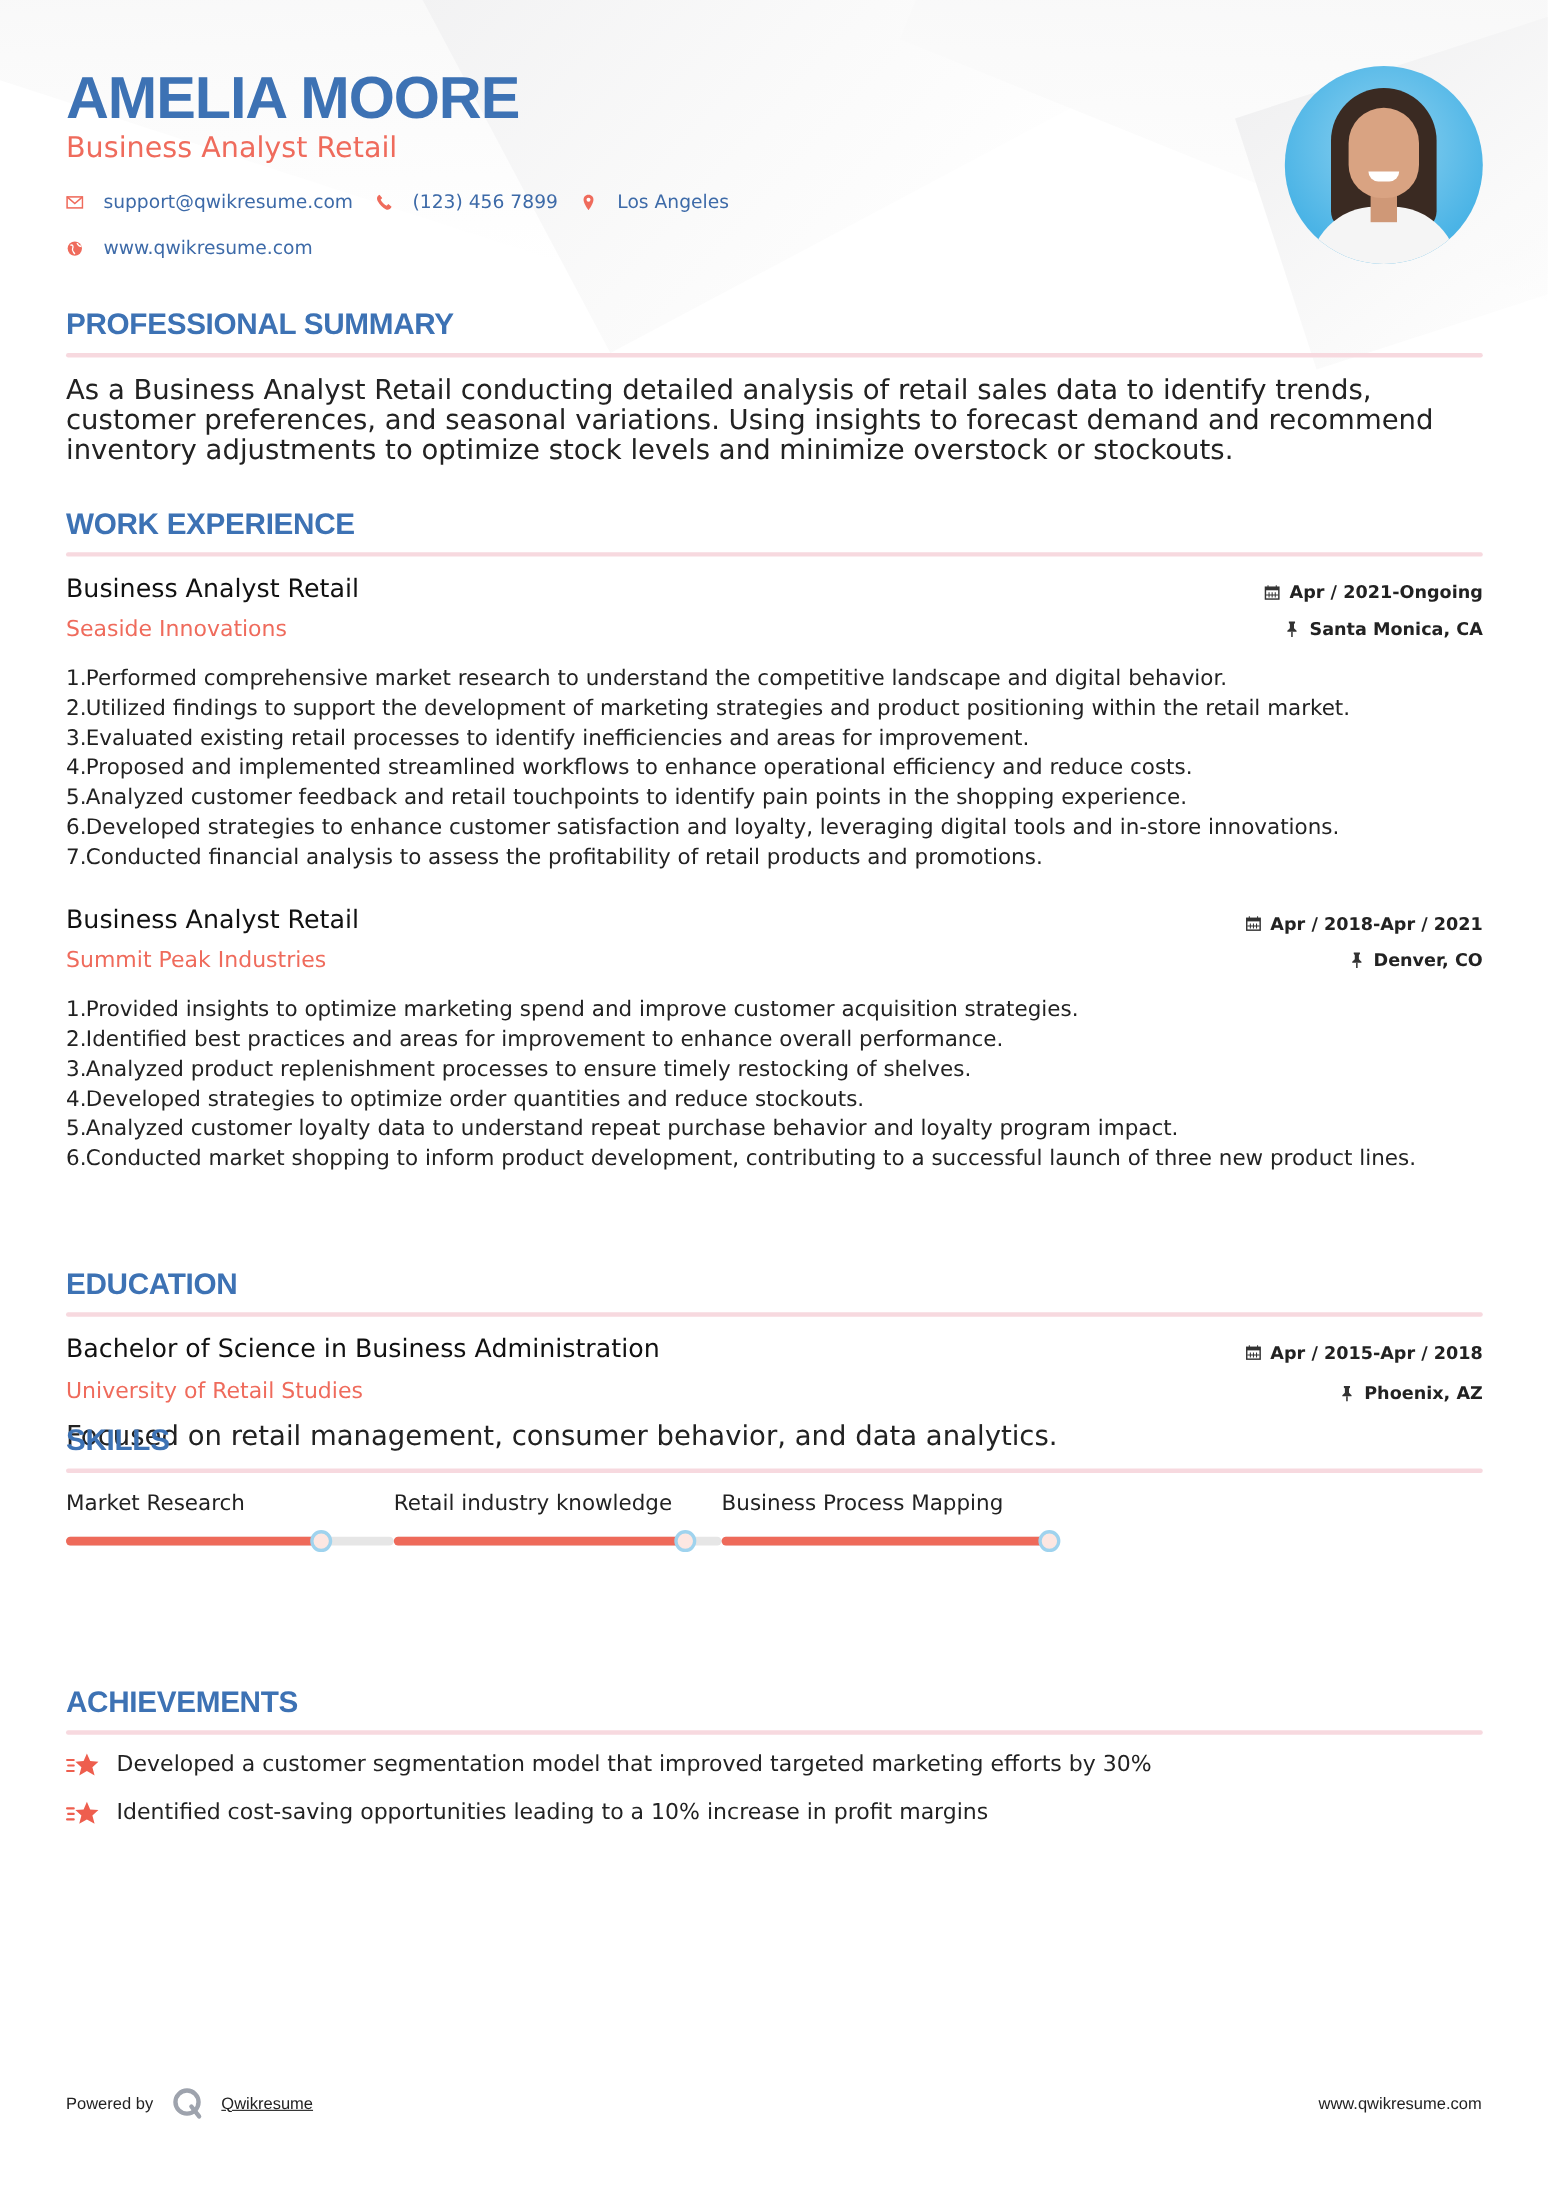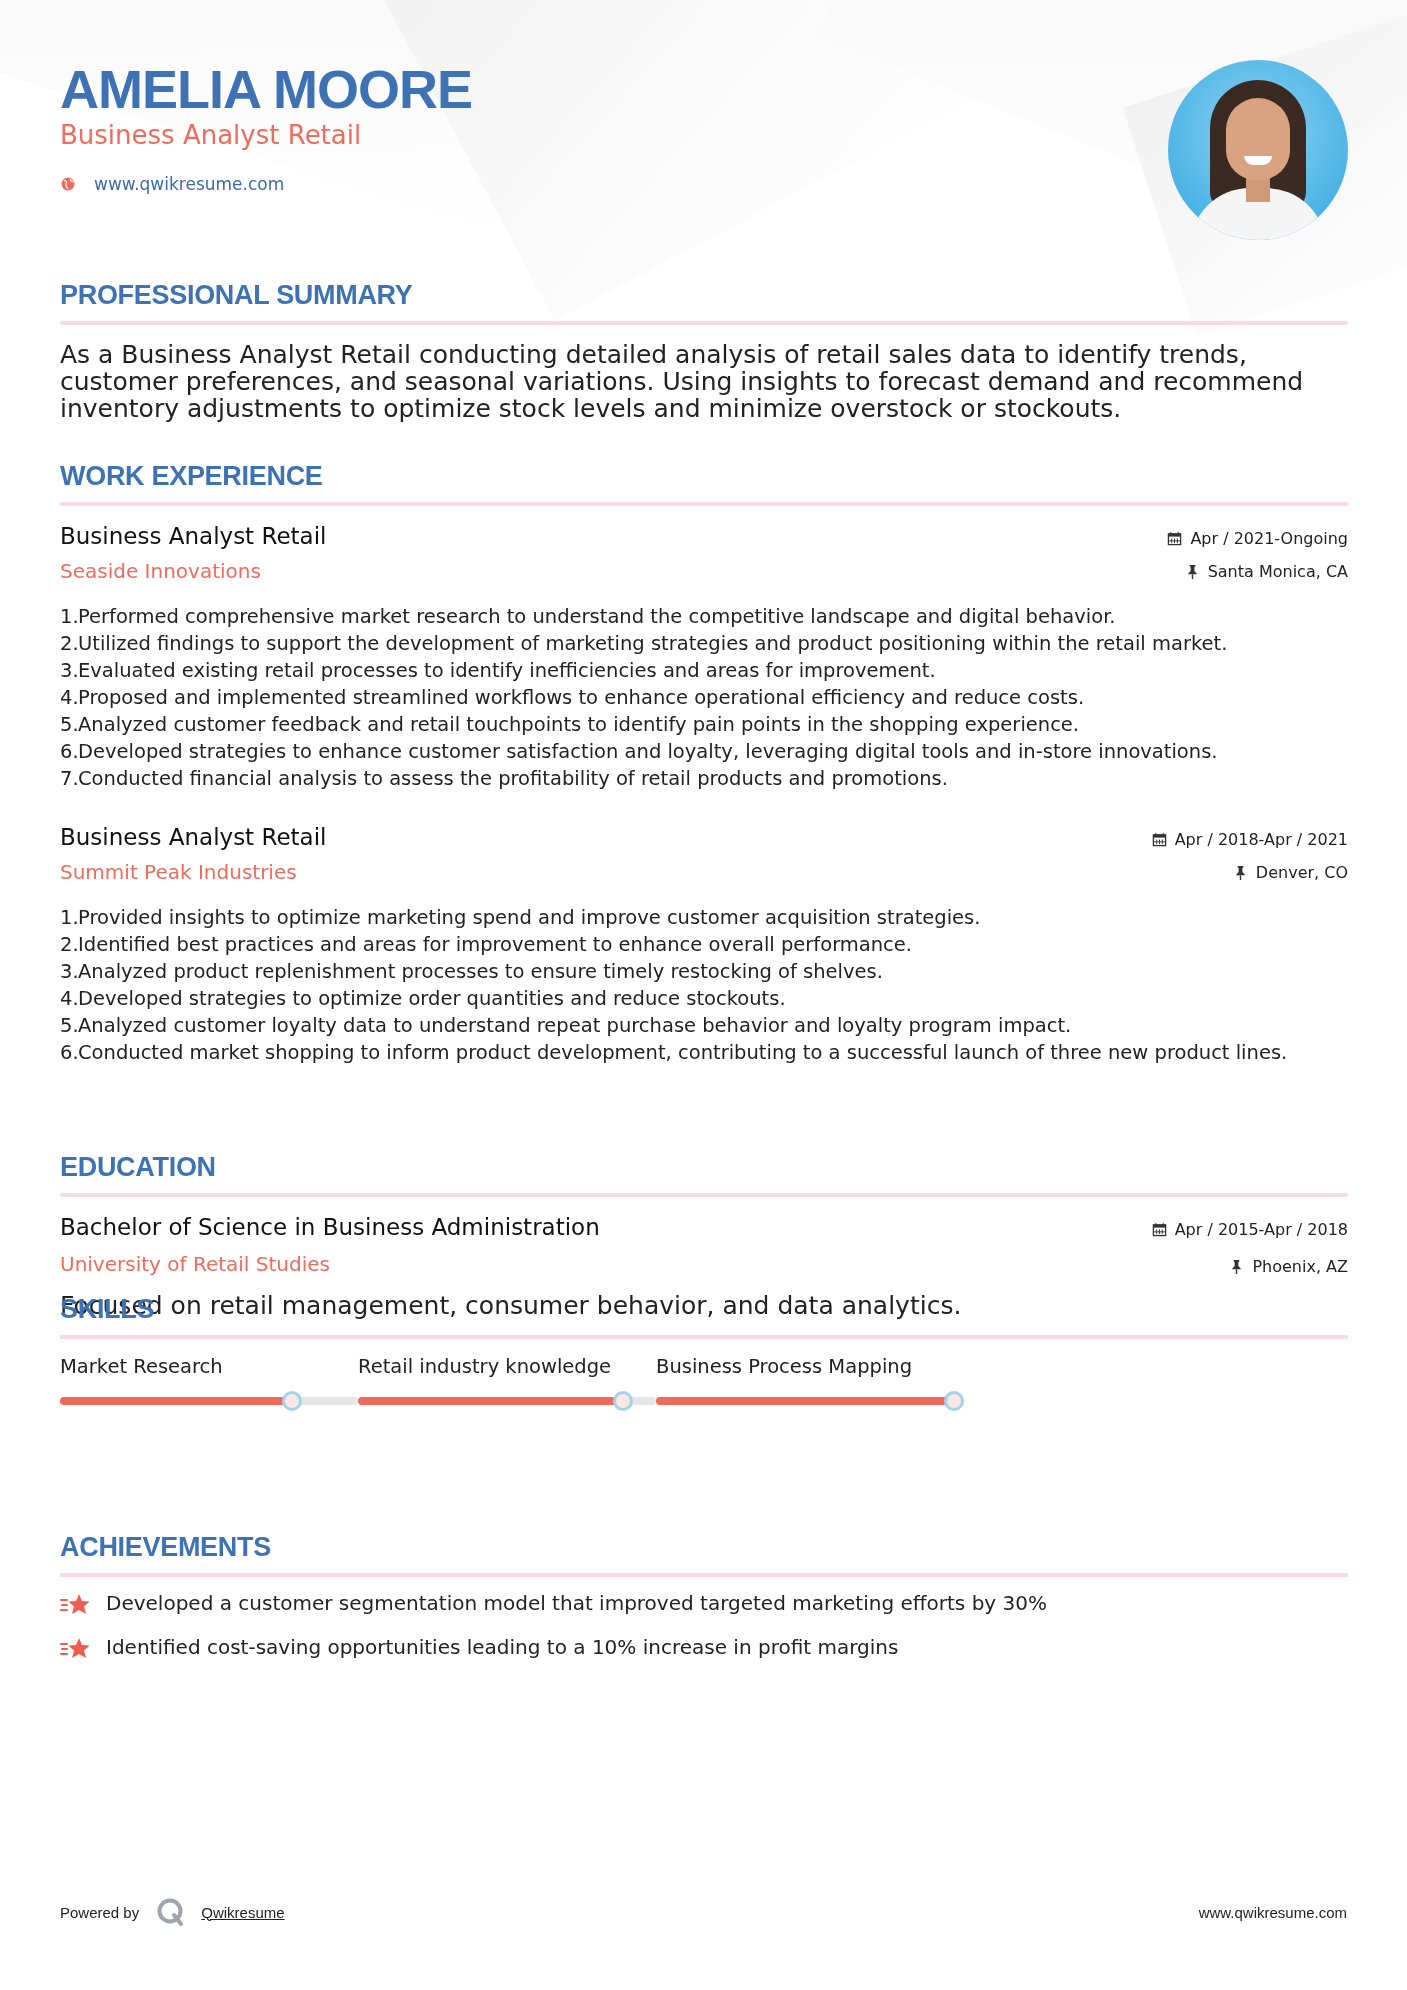--- a/index.html
+++ b/index.html
@@ -48,21 +48,21 @@
     }
     .section-rule { height: 4px; background: #f7d9df; border-radius: 2px; margin-top: 10px; }
 
     .body-text { font-size: 25px; line-height: 27px; color: #222; }
 
     .job { position: absolute; left: 60px; width: 1288px; }
     .job-head { position: relative; height: 70px; }
     .job-title { position: absolute; left: 0; top: 0; font-size: 23px; color: #111; }
     .job-company { position: absolute; left: 0; top: 36px; font-size: 20px; color: #ef6b5c; }
     .job-meta { position: absolute; right: 0; top: 4px; text-align: right; font-size: 16px; color: #222; }
-    .job-meta .meta-row { display: flex; align-items: center; justify-content: flex-end; height: 22px; margin-bottom: 11px; }
+    .job-meta .meta-row { display: flex; align-items: center; justify-content: flex-end; height: 22px; margin-bottom: 11px; font-weight: bold; }
     .job-meta svg { width: 15px; height: 15px; margin-right: 8px; }
     .job-list { list-style: none; font-size: 19.5px; line-height: 27px; color: #222; margin-top: 10px; }
     .job-list li { display: flex; }
     .job-list li .num { flex: none; width: 18px; }
     .job-list li .txt { flex: 1; }
 
     .skills-grid { display: flex; justify-content: flex-start; margin-top: 16px; }
     .skill { width: 298px; }
     .skill-label { font-size: 19.5px; color: #222; height: 28px; }
     .skill-track { position: relative; height: 8px; background: #e6e6e6; border-radius: 4px; margin-top: 14px; }
@@ -90,20 +90,42 @@
   <div class="shape" style="left:420px;top:-220px;width:620px;height:420px;transform:rotate(-28deg);"></div>
   <div class="shape" style="left:860px;top:-180px;width:700px;height:360px;transform:rotate(22deg);"></div>
   <div class="shape" style="left:1150px;top:40px;width:400px;height:240px;transform:rotate(-18deg);"></div>
 </div>
 
 <div class="header">
   <div class="name">AMELIA MOORE</div>
   <div class="role">Business Analyst Retail</div>
 
   <div class="contacts">
+    <div class="contact-row">
+      <div class="contact-item">
+        <svg viewBox="0 0 16 16">
+            <rect x="1" y="3" width="14" height="10" fill="none" stroke="#ef6b5c" stroke-width="1.4"></rect>
+            <path d="M1 3 L8 9 L15 3" fill="none" stroke="#ef6b5c" stroke-width="1.4"></path>
+          </svg>
+        <span>support@qwikresume.com</span>
+      </div>
+      <div class="contact-item">
+        <svg viewBox="0 0 16 16">
+            <path d="M4 1 C2 2 1 4 2.5 7 C4 10 7 13 10 14.5 C12 15.3 14 14 15 12 L12 9.5 L10.5 11 C8.5 10 6 7.5 5 5.5 L6.5 4 Z" fill="#ef6b5c"></path>
+          </svg>
+        <span>(123) 456 7899</span>
+      </div>
+      <div class="contact-item">
+        <svg viewBox="0 0 16 16">
+            <path d="M8 1 C5 1 3.5 3.2 3.5 5.5 C3.5 9 8 15 8 15 C8 15 12.5 9 12.5 5.5 C12.5 3.2 11 1 8 1 Z" fill="#ef6b5c"></path>
+            <circle cx="8" cy="5.6" r="1.8" fill="#fff"></circle>
+          </svg>
+        <span>Los Angeles</span>
+      </div>
+    </div>
     <div class="contact-row">
       <div class="contact-item">
         <svg viewBox="0 0 16 16">
             <circle cx="8" cy="8" r="6.5" fill="#ef6b5c"></circle>
             <path d="M4 5 C6 4 7 6 6 8 C5 10 7 11 8 13 M10 3 C11 5 12 6 14 6" fill="none" stroke="#fff" stroke-width="1.2"></path>
           </svg>
         <span>www.qwikresume.com</span>
       </div>
     </div>
   </div>

